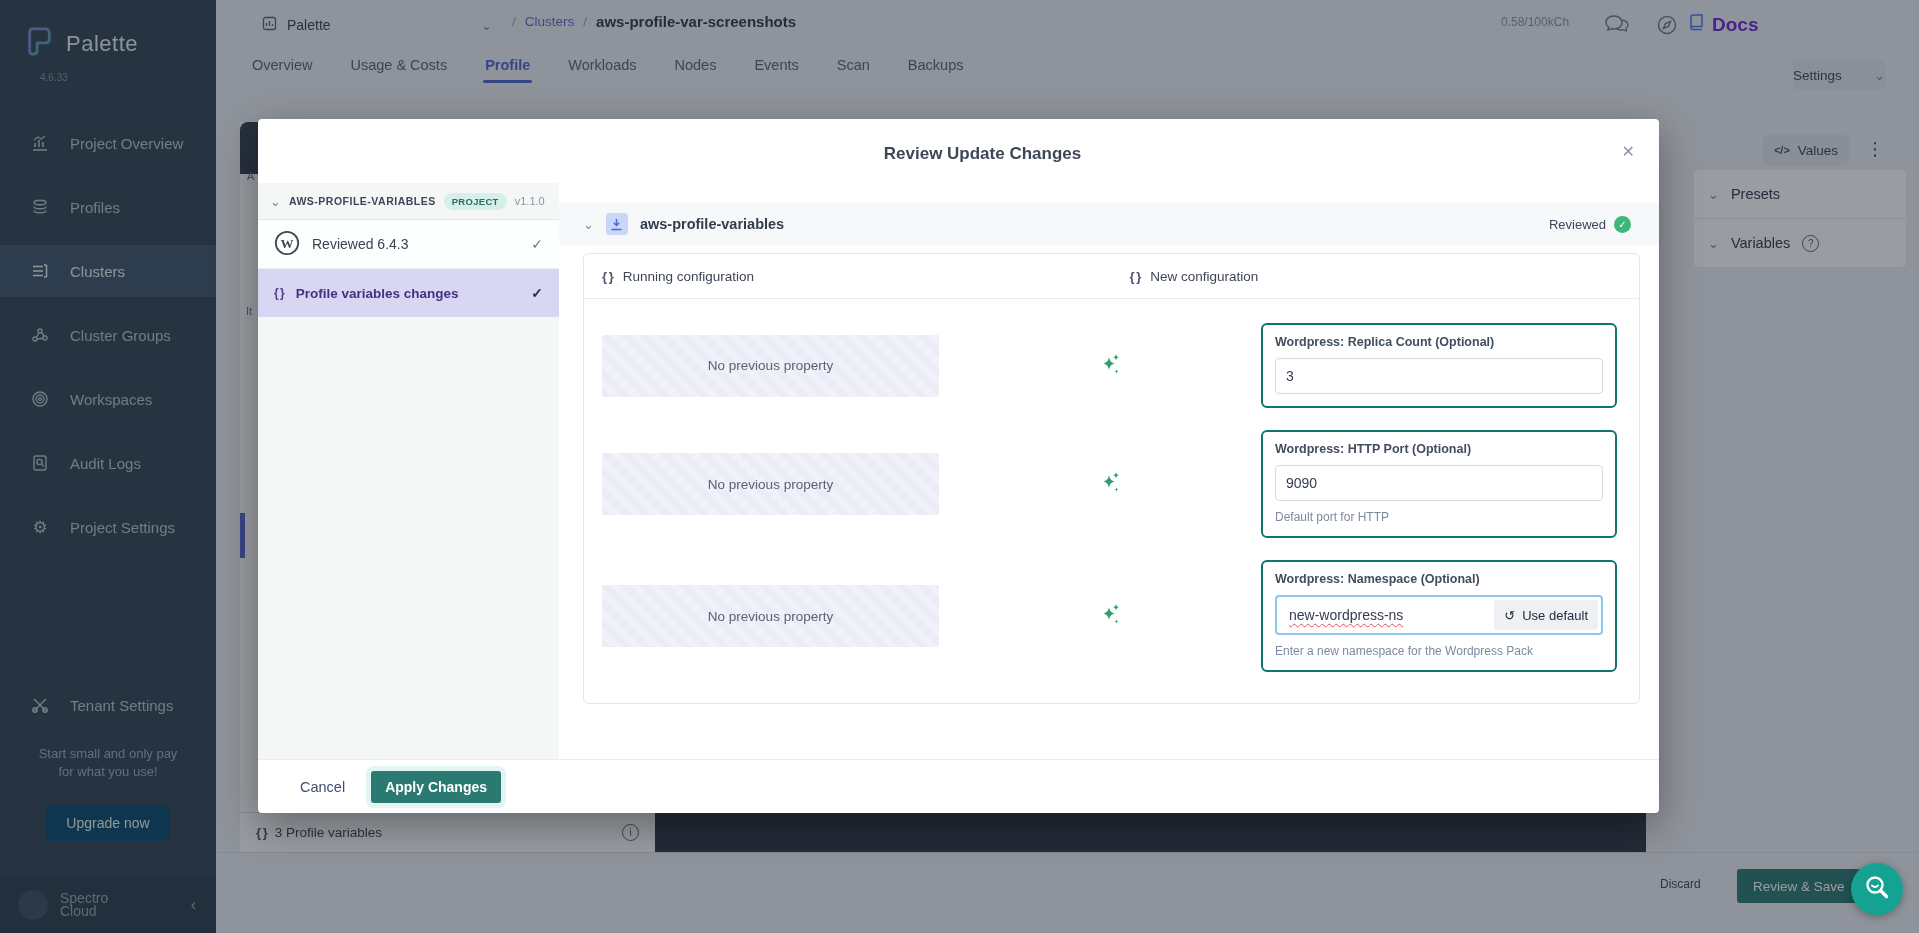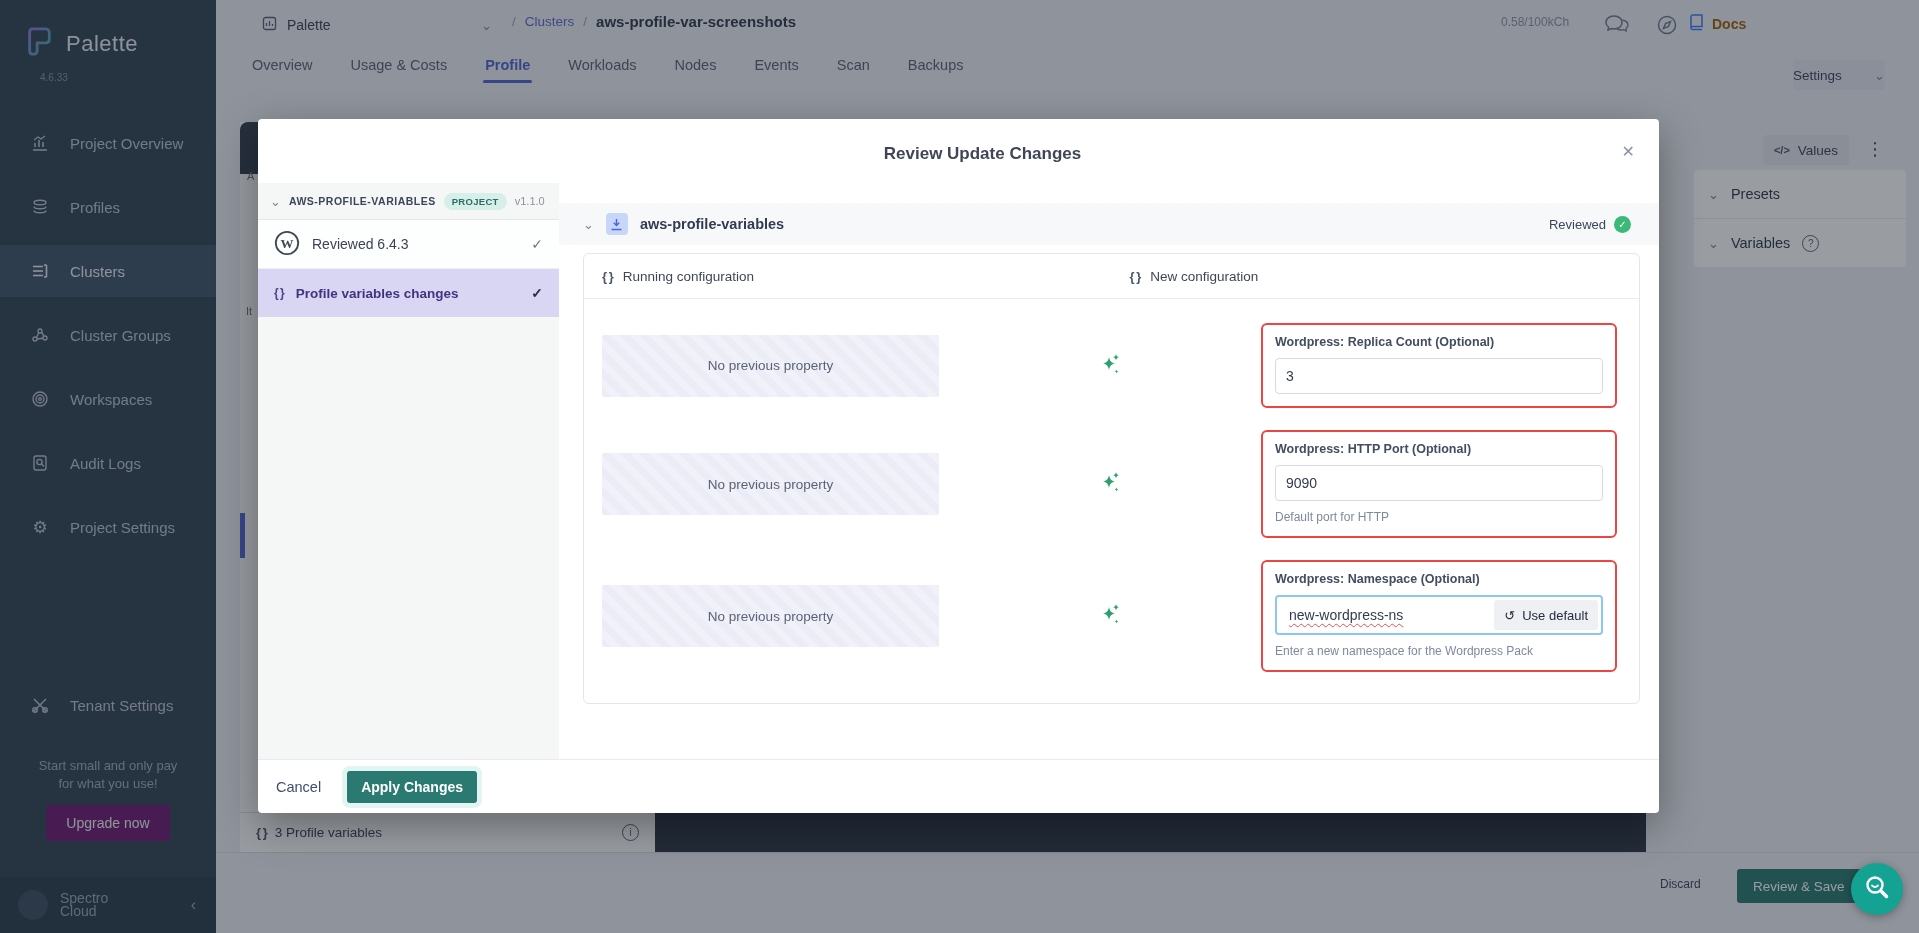--- a/index.html
+++ b/index.html
@@ -12,41 +12,41 @@
   .logo-row{display:flex;align-items:center;gap:12px;padding:26px 0 0 24px;}
   .logo-name{font-size:22px;color:#e8edf3;letter-spacing:.5px;}
   .version{padding:10px 0 0 40px;font-size:10px;color:#8494a2;}
   .nav{margin-top:34px;}
   .nav-item{display:flex;align-items:center;gap:20px;height:52px;padding-left:30px;
             color:#b9c4cf;font-size:15px;cursor:pointer;margin-bottom:12px;}
   .nav-item.active{background:#41566b;color:#e9eff5;}
   .nav-item .ni{width:20px;display:flex;justify-content:center;}
   #tenant-item{position:absolute;left:0;bottom:190px;width:216px;}
   .promo{position:absolute;left:0;bottom:92px;width:216px;text-align:center;color:#9cadbc;font-size:13px;line-height:18px;}
-  .upgrade{display:inline-block;margin-top:12px;background:#701a75;color:#e9f6ec;font-size:14px;
+  .upgrade{display:inline-block;margin-top:24px;background:#0c4a6e;color:#e9f6ec;font-size:14px;
            padding:9px 20px;border-radius:4px;cursor:pointer;}
   .orgbar{position:absolute;left:0;bottom:0;width:216px;height:56px;background:#2c3d4c;
           display:flex;align-items:center;padding-left:18px;box-sizing:border-box;gap:12px;}
   .avatar{width:30px;height:30px;border-radius:50%;background:#3c4f60;}
   .orgname{font-size:14px;color:#97a6b3;line-height:13px;}
   .collapse{margin-left:auto;margin-right:20px;color:#97a6b3;font-size:16px;cursor:pointer;}
 
   
   #topbar{left:216px;top:0;width:1703px;height:48px;}
   .proj-select{position:absolute;left:46px;top:9px;width:230px;height:32px;display:flex;align-items:center;gap:10px;
                font-size:14px;color:#3b4254;cursor:pointer;}
   .proj-select .chev{margin-left:auto;color:#7b8698;font-size:13px;}
   .crumb{position:absolute;left:296px;top:13px;display:flex;align-items:center;gap:9px;font-size:13.5px;}
   .crumb .sep{color:#9aa3b2;}
   .crumb .link{color:#5b6cd6;cursor:pointer;}
   .crumb .cur{color:#2f3a4c;font-size:15px;font-weight:bold;}
   .usage{position:absolute;left:1285px;top:15px;font-size:12px;color:#8c96a8;}
   .hicon{position:absolute;top:12px;cursor:pointer;}
-  .docs{position:absolute;left:1472px;top:13px;display:flex;gap:7px;align-items:center;color:#a16207;
-        font-size:14px;font-weight:bold;cursor:pointer;justify-content:center;}
+  .docs{position:absolute;left:1472px;top:13px;display:flex;gap:7px;align-items:center;color:#6d28d9;
+        font-size:19px;font-weight:bold;cursor:pointer;justify-content:center;}
 
   
   #tabs{left:216px;top:40px;width:1703px;height:50px;display:flex;align-items:center;gap:34px;padding-left:34px;box-sizing:border-box;}
   .tab{font-size:14.5px;color:#5a6478;cursor:pointer;position:relative;padding:14px 2px;}
   .tab.active{color:#4f65d2;font-weight:bold;}
   .tab.active::after{content:"";position:absolute;left:0;right:0;bottom:4px;height:3px;background:#4f65d2;border-radius:2px;}
   .settings-btn{position:absolute;left:1793px;top:60px;width:92px;height:30px;background:#e6e8f0;border-radius:4px;
         display:flex;align-items:center;justify-content:space-between;gap:2px;font-size:13.5px;color:#3c4659;cursor:pointer;}
 
   
@@ -109,32 +109,32 @@
   .cfg{position:absolute;left:325px;top:134px;width:1057px;height:451px;border:1px solid #e3e6ee;border-radius:6px;box-sizing:border-box;}
   .cfg-head{height:44px;border-bottom:1px solid #e9ebf1;display:flex;align-items:center;}
   .cfg-col{width:50%;display:flex;align-items:center;gap:10px;padding-left:18px;box-sizing:border-box;
            font-size:13.5px;color:#3f4656;}
   .cfg-rows{padding:24px 16px;display:flex;flex-direction:column;gap:22px;}
   .cfg-row{display:flex;align-items:center;position:relative;}
   .prev-box{width:337px;height:62px;margin-left:2px;border-radius:2px;color:#5a6375;font-size:13.5px;
             display:flex;align-items:center;justify-content:center;
             background:repeating-linear-gradient(45deg,#ececf7 0 7px,#f1f1fa 7px 14px);}
   .spark{position:absolute;left:50%;transform:translateX(-55%);}
-  .fgroup{margin-left:auto;margin-right:6px;width:356px;border:2px solid #ef4444;border-radius:6px;
+  .fgroup{margin-left:auto;margin-right:6px;width:356px;border:2px solid #0f766e;border-radius:6px;
           padding:10px 12px 12px;background:#fff;box-sizing:border-box;}
   .flabel{font-size:12.5px;font-weight:bold;color:#434d61;margin-bottom:9px;}
   .finput{width:100%;height:36px;border:1px solid #d6dae3;border-radius:4px;padding:0 10px;font-size:14px;
           color:#333c4e;box-sizing:border-box;font-family:"Liberation Sans",sans-serif;background:#fff;}
   .fhelp{margin-top:9px;font-size:12px;color:#7e88a0;}
   .ns-input{display:flex;align-items:center;border:2px solid #8ec7ee;border-radius:4px;height:40px;box-sizing:border-box;padding:3px;}
   .ns-text{padding:0 9px;font-size:14px;color:#333c4e;text-decoration:underline wavy #e05252 1px;text-underline-offset:3px;}
   .use-default{margin-left:auto;height:30px;background:#eef0f3;border-radius:3px;display:flex;align-items:center;
                gap:7px;padding:0 10px;font-size:13px;color:#242c3d;cursor:pointer;white-space:nowrap;}
   .m-footer{position:absolute;left:0;top:640px;width:1401px;height:54px;border-top:1px solid #e9ebf1;
-            display:flex;align-items:center;gap:26px;padding-left:18px;box-sizing:border-box;}
+            display:flex;align-items:center;gap:26px;padding-left:42px;box-sizing:border-box;}
   .cancel{font-size:14.5px;color:#3f4d6e;cursor:pointer;}
   .apply{height:32px;background:#2b7a72;color:#fff;font-size:14px;font-weight:bold;border-radius:3px;
          display:flex;align-items:center;padding:0 14px;cursor:pointer;box-shadow:0 0 0 5px #e3f5f2;}
 
   
   .launcher{left:1851px;top:863px;width:52px;height:52px;border-radius:50%;background:#14a392;z-index:120;
             display:flex;align-items:center;justify-content:center;cursor:pointer;box-shadow:0 2px 8px rgba(0,0,0,.3);}
 </style>
 </head>
 <body>

